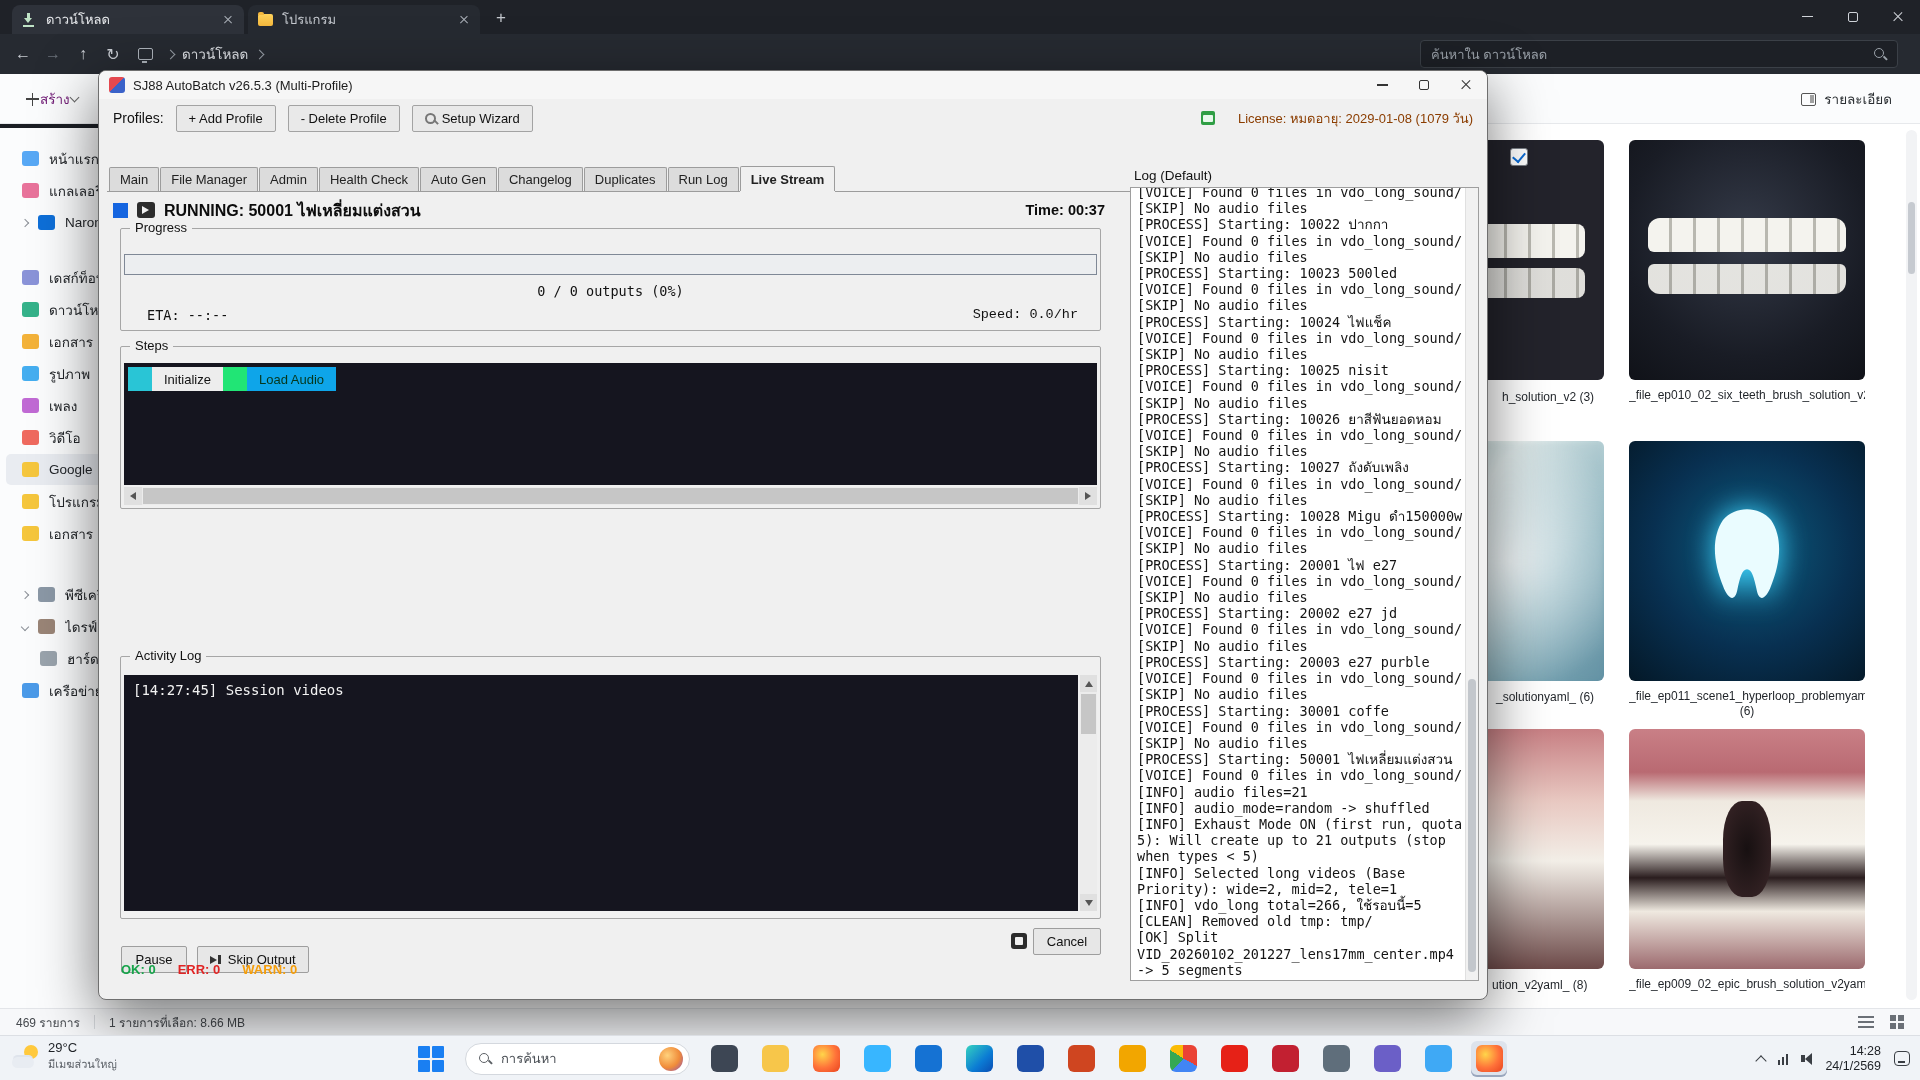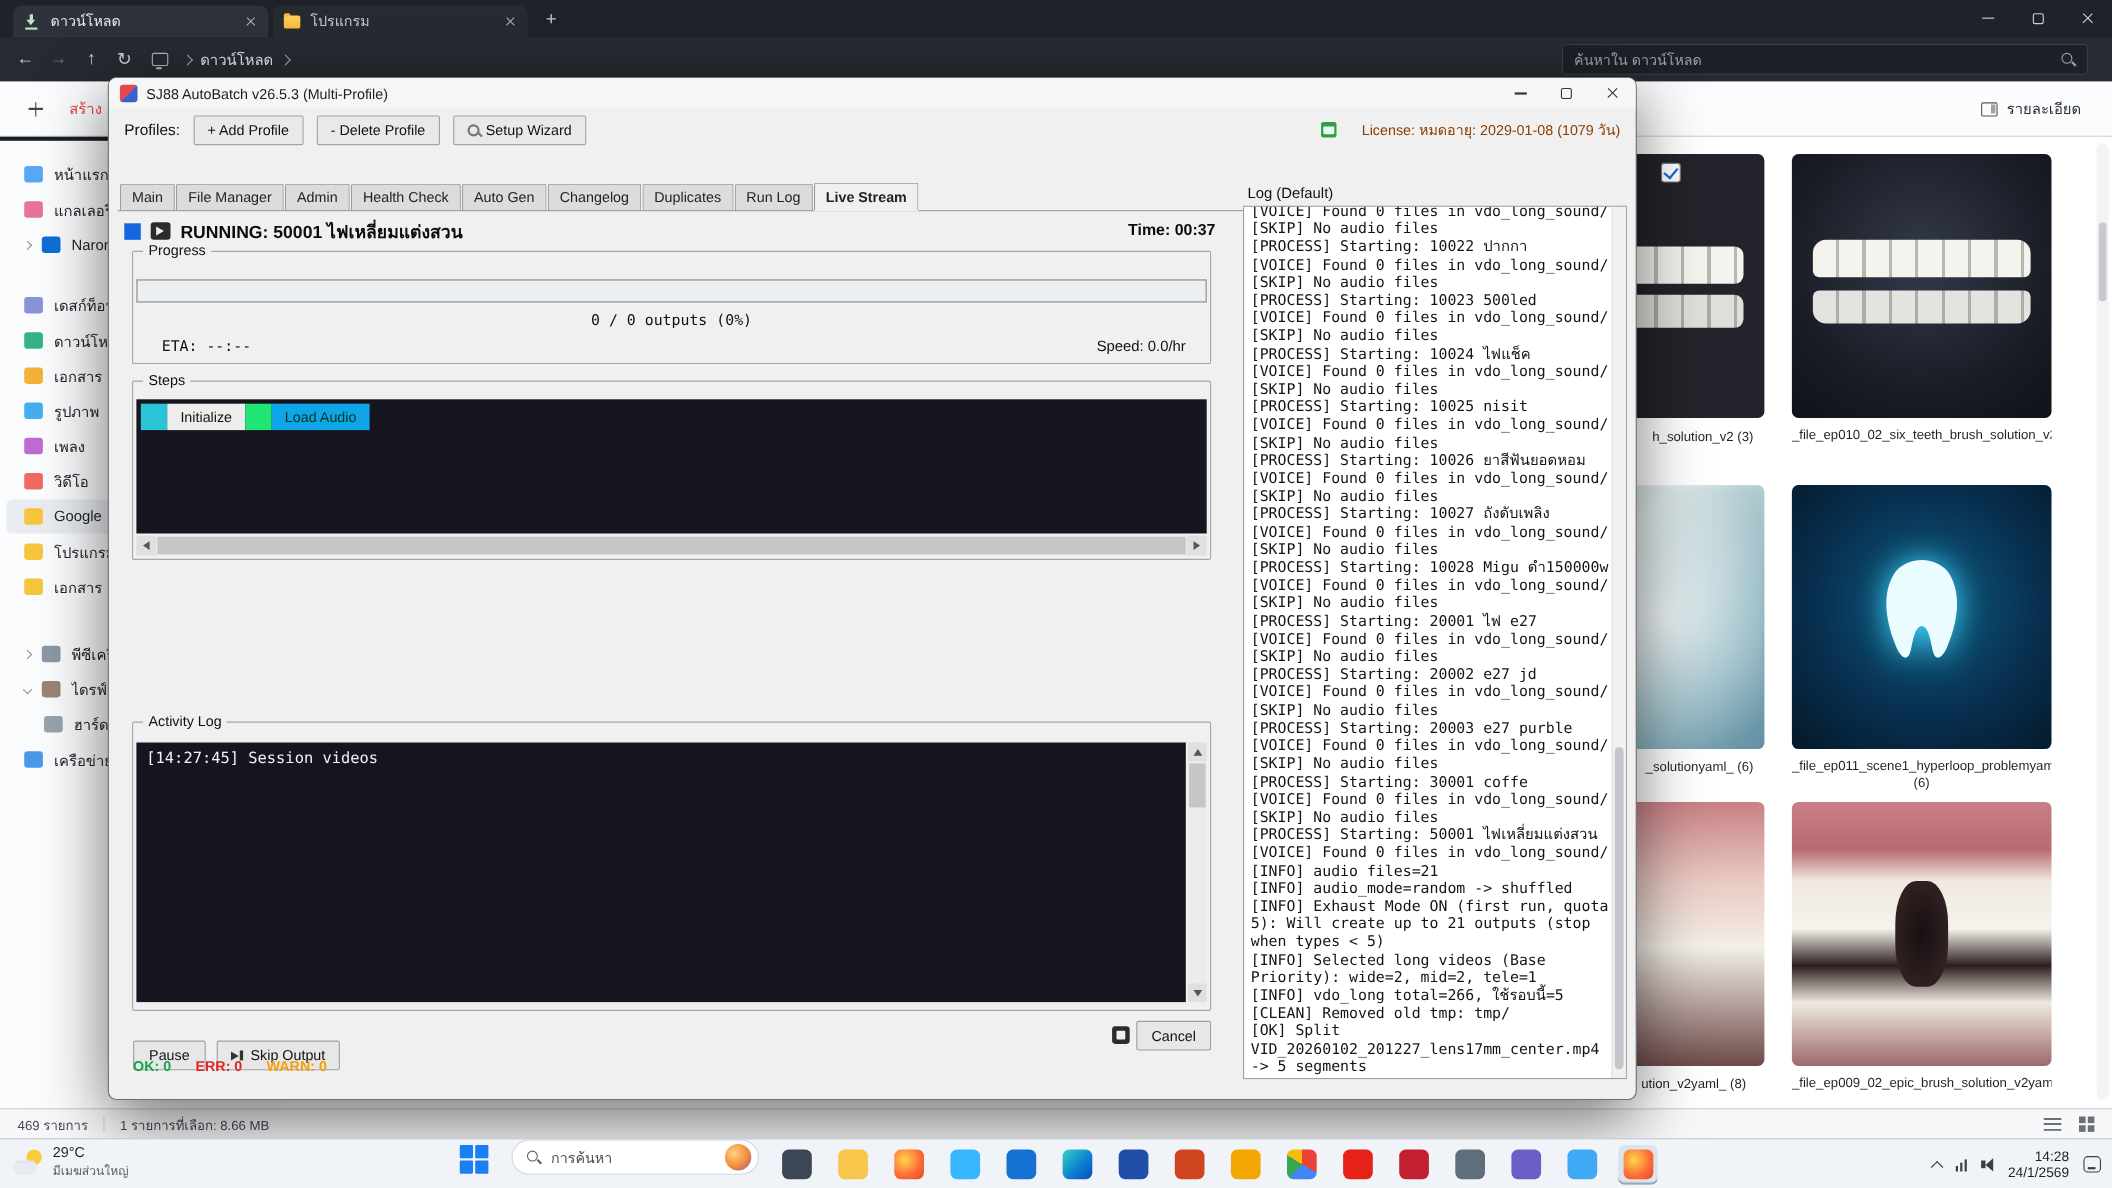--- a/index.html
+++ b/index.html
@@ -45,22 +45,22 @@
   .bc-label { color:#dfe2e7; font-size:13.5px; }
   .ex-search { position:absolute; right:22px; top:40px; width:478px; height:28px; background:#1d2026;
                border:1px solid #3b4047; border-radius:4px; display:flex; align-items:center; padding:0 10px;
                color:#9aa1a9; font-size:13px; }
   .ex-search .ph { flex:1; white-space:nowrap; overflow:hidden; }
   .mag { position:relative; width:14px; height:14px; flex:0 0 auto; }
   .mag::before{ content:""; position:absolute; left:1px; top:1px; width:8px; height:8px; border:1.6px solid #9aa1a9; border-radius:50%; }
   .mag::after{ content:""; position:absolute; left:9.5px; top:9.5px; width:4.5px; height:1.6px; background:#9aa1a9; transform:rotate(45deg); }
 
   .ex-cmdbar { position:absolute; left:0; top:74px; width:1920px; height:50px; background:#fbfcfd; border-bottom:1px solid #e7e9ec; }
-  .btn-new { position:absolute; left:14px; top:9px; height:32px; display:flex; align-items:center; gap:24px;
-             padding:0 12px; border-radius:5px; color:#ef4444; font-size:13.5px; }
+  .btn-new { position:absolute; left:14px; top:9px; height:32px; display:flex; align-items:center; gap:1px;
+             padding:0 12px; border-radius:5px; color:#701a75; font-size:13.5px; }
   .plus { position:relative; width:13px; height:13px; }
   .plus::before{ content:""; position:absolute; left:0; top:5.7px; width:13px; height:1.7px; background:#444; }
   .plus::after{ content:""; position:absolute; left:5.7px; top:0; width:1.7px; height:13px; background:#444; }
   .chev-dn { width:7px; height:7px; border-right:1.5px solid #666; border-bottom:1.5px solid #666; transform:rotate(45deg); margin-top:-3px;}
   .btn-details { position:absolute; right:18px; top:9px; height:32px; display:flex; align-items:center; gap:8px;
                  padding:0 10px; border-radius:5px; color:#2b2f33; font-size:13.5px; }
   .ic-panel { width:15px; height:13px; border:1.5px solid #555; border-radius:2px; position:relative; }
   .ic-panel::after{ content:""; position:absolute; right:1.5px; top:1.5px; bottom:1.5px; width:4px; background:#555; opacity:.55; }
 
   .ex-sidebar { position:absolute; left:0; top:128px; width:260px; bottom:72px; background:#fbfcfd; padding-top:14px; overflow:hidden; }
@@ -150,21 +150,21 @@
 
   .gbox { position:absolute; border:1px solid #a6a6a6; border-radius:2px; }
   .gbox > .glabel { position:absolute; top:-9px; left:9px; background:#f0f0f0; padding:0 5px; font-size:13px; color:#111; }
   .console { position:absolute; background:#15151f; color:#f2f2f2; font-family:"DejaVu Sans Mono",monospace; font-size:14px; }
   .console .ctext { padding:7px 9px; white-space:pre-wrap; }
 
   .gb-progress { left:21px; top:157px; width:981px; height:103px; }
   .pbar { position:absolute; left:3px; right:3px; top:25px; height:21px; background:#eceef0; border:1px solid #7f8896; }
   .pouts { position:absolute; left:0; right:0; top:54px; text-align:center; font-family:"DejaVu Sans Mono",monospace; font-size:13.5px; color:#111; }
   .peta { position:absolute; left:26px; top:78px; font-family:"DejaVu Sans Mono",monospace; font-size:13.5px; color:#111; }
-  .pspeed { position:absolute; right:22px; top:78px; font-family:Liberation Sans, sans-serif; font-size:13.5px; color:#111; }
+  .pspeed { position:absolute; right:22px; top:78px; font-family:Liberation Mono, monospace; font-size:13.5px; color:#111; }
 
   .gb-steps { left:21px; top:275px; width:981px; height:163px; }
   .steps-console { left:3px; right:3px; top:16px; height:122px; }
   .chips { position:absolute; left:4px; top:4px; display:flex; }
   .chip { display:flex; }
   .chip-sq { width:24px; height:24px; display:block; }
   .chip-label { height:24px; display:flex; align-items:center; padding:0 12px; font-size:13px;
                 font-family:"Liberation Sans",sans-serif; }
   .hscroll { position:absolute; left:3px; right:3px; bottom:3px; height:18px; background:#ececec; display:flex; }
   .harrow { width:18px; height:18px; background:#e0e0e0; display:flex; align-items:center; justify-content:center; }
@@ -208,21 +208,21 @@
 
   
   .taskbar { position:absolute; left:0; bottom:0; width:1920px; height:45px; background:#f0f3f7;
              border-top:1px solid #dcdfe4; z-index:90; }
   .weather { position:absolute; left:12px; top:4px; display:flex; align-items:center; gap:8px; }
   .w-icon { position:relative; width:28px; height:26px; }
   .w-icon .sun { position:absolute; right:2px; top:1px; width:14px; height:14px; border-radius:50%; background:#ffc93d; }
   .w-icon .cloud { position:absolute; left:0; bottom:2px; width:22px; height:11px; border-radius:8px; background:#e8ecf2; box-shadow:0 -3px 0 -1px #dfe4ec; }
   .w-temp { font-size:13px; color:#1d2025; }
   .w-desc { font-size:11px; color:#5c6168; }
-  .tb-center { position:absolute; left:0; right:0; top:0; height:45px; display:flex; justify-content:center; gap:16px; }
+  .tb-center { position:absolute; left:0; right:0; top:0; height:45px; display:flex; align-items:center; justify-content:center; gap:16px; }
   .win-logo { width:26px; height:26px; display:grid; grid-template-columns:12px 12px; grid-template-rows:12px 12px; gap:2px; }
   .win-logo span { background:#1a7ff2; border-radius:1px; }
   .tb-search { width:225px; height:32px; background:#ffffff; border:1px solid #d4d8de; border-radius:17px;
                display:flex; align-items:center; gap:9px; padding:0 6px 0 12px; font-size:13px; color:#4a4f55; }
   .tb-search .ph { flex:1; }
   .search-visual { width:24px; height:24px; border-radius:50%; background:radial-gradient(circle at 35% 35%,#ffd27d,#f08c3a 55%,#8a4dbb); }
   .tb-apps { display:flex; align-items:center; gap:15px; }
   .tb-slot { width:36px; height:36px; display:flex; align-items:center; justify-content:center; border-radius:6px; }
   .tb-slot.active { background:#dde3ec; box-shadow:inset 0 -2px 0 #9aa7bd; }
   .tb-ic { width:27px; height:27px; border-radius:6px; }

